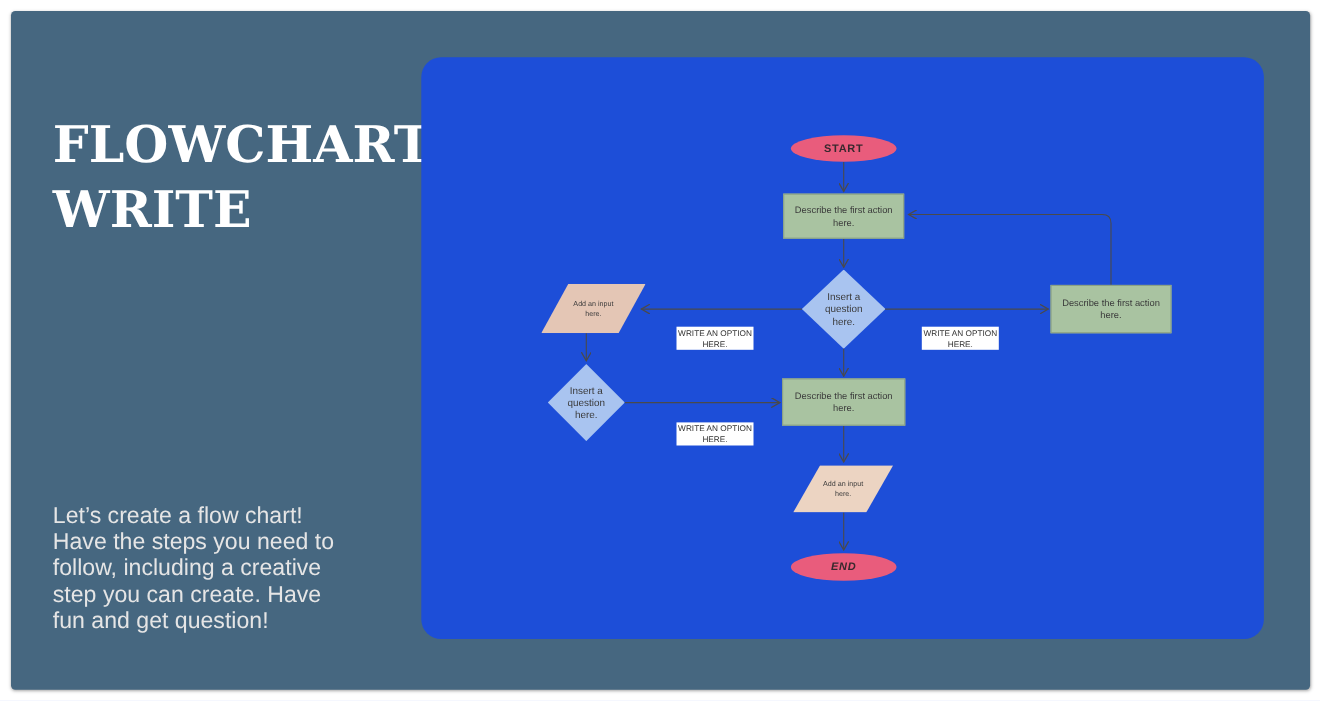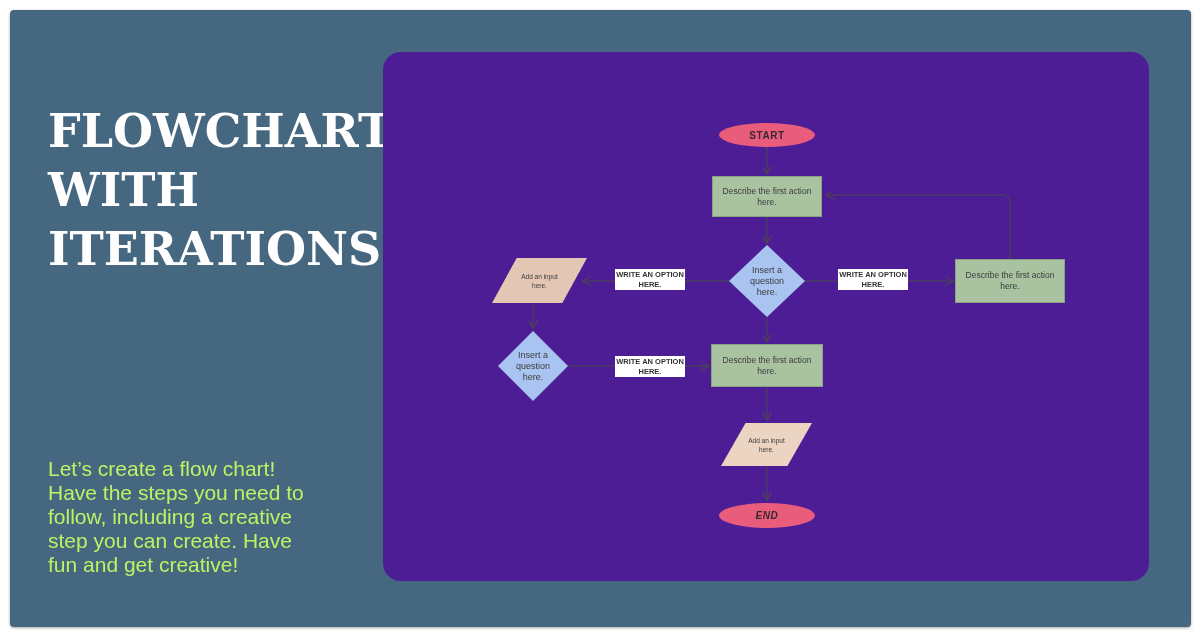--- a/index.html
+++ b/index.html
@@ -9,25 +9,25 @@
   .panel {
     position:absolute; left:10px; top:10px; width:1181px; height:617px;
     background:#466780; border-radius:4px;
     box-shadow:0 1px 3px rgba(0,0,0,.35);
   }
 
   .title { position:absolute; left:38px; top:92px; color:#ffffff;
     font-family:"DejaVu Serif","Liberation Serif",serif; font-weight:700;
     font-size:46px; line-height:59px; letter-spacing:0px; white-space:nowrap; }
 
-  .intro { position:absolute; left:38px; top:447px; color:#bef264;
+  .intro { position:absolute; left:38px; top:447px; color:#e5e5e5;
     font-size:21px; line-height:24px; font-weight:400; white-space:nowrap; }
 
   .card { position:absolute; left:373px; top:42px; width:766px; height:529px;
-    background:#4c1d95; border-radius:18px; }
+    background:#1d4ed8; border-radius:18px; }
 
   .canvas { position:absolute; inset:0; }
   .canvas svg { position:absolute; left:0; top:0; }
 
   .node { position:absolute; display:flex; align-items:center; justify-content:center;
     text-align:center; color:#3b3b3b; }
 
   .terminator { background:#e95c7c; border-radius:50%/50%;
     font-weight:700; font-size:10px; letter-spacing:.6px; color:#38292e; }
 
@@ -36,41 +36,40 @@
   .decision { background:#a9c4f0; clip-path:polygon(50% 0,100% 50%,50% 100%,0 50%);
     font-size:9px; line-height:11px; }
   .decision span { display:block; width:50px; }
 
   .io { font-size:6.5px; line-height:9px; }
   .io span { display:block; width:46px; }
   .io-dark { background:#e4c6b5; clip-path:polygon(26% 0,100% 0,74% 100%,0 100%); }
   .io-light { background:#ecd4c2; clip-path:polygon(27% 0,100% 0,73% 100%,0 100%); }
 
   .edge-label { position:absolute; background:#ffffff; color:#333333;
-    font-size:7.5px; font-weight:700; line-height:9.5px; text-align:center;
-    width:70px; padding:1px 0; z-index:5; }
+    font-size:7.5px; font-weight:400; line-height:9.5px; text-align:center;
+    width:70px; padding:1px 0; z-index:5;margin-top:28px; }
 </style>
 </head>
 <body>
 
 <div class="page">
   <div class="panel">
 
     <div class="title">
       <div>FLOWCHARTS</div>
-      <div>WITH</div>
-      <div>ITERATIONS</div>
+      <div>WRITE</div>
     </div>
 
     <div class="intro">
       <div>Let’s create a flow chart!</div>
       <div>Have the steps you need to</div>
       <div>follow, including a creative</div>
       <div>step you can create. Have</div>
-      <div>fun and get creative!</div>
+      <div>fun and get question!</div>
     </div>
 
     <div class="card">
       <div class="canvas">
 
         <svg width="766" height="529" viewBox="0 0 766 529">
           <defs>
             <marker id="arw" viewBox="0 0 8 8" refX="7" refY="4" markerWidth="9" markerHeight="9" markerUnits="userSpaceOnUse" orient="auto">
               <path d="M0,0 L7,4 L0,8" fill="none" stroke="#4a4a4a" stroke-width="1"></path>
             </marker>

